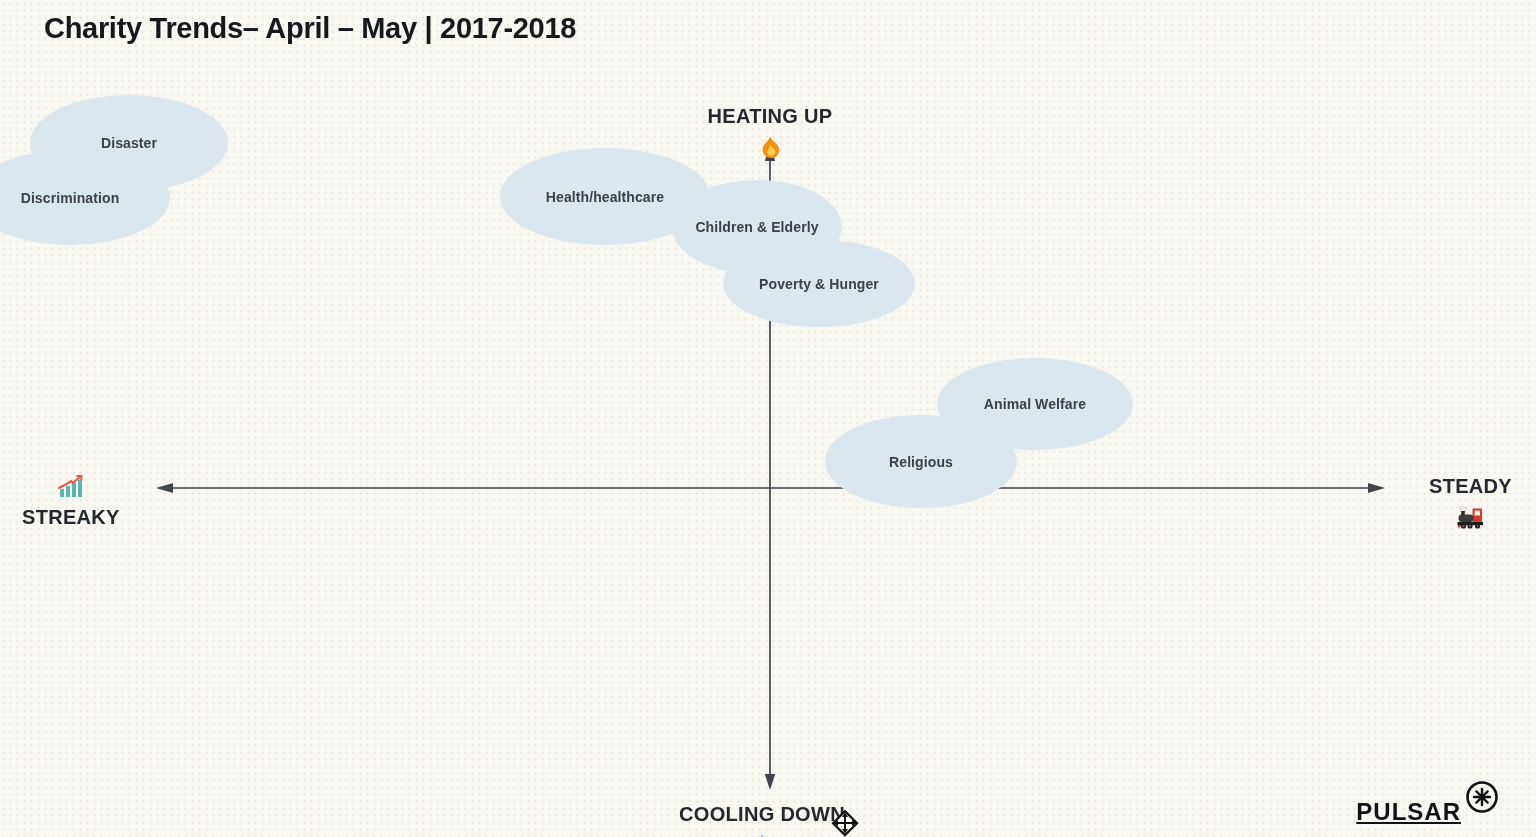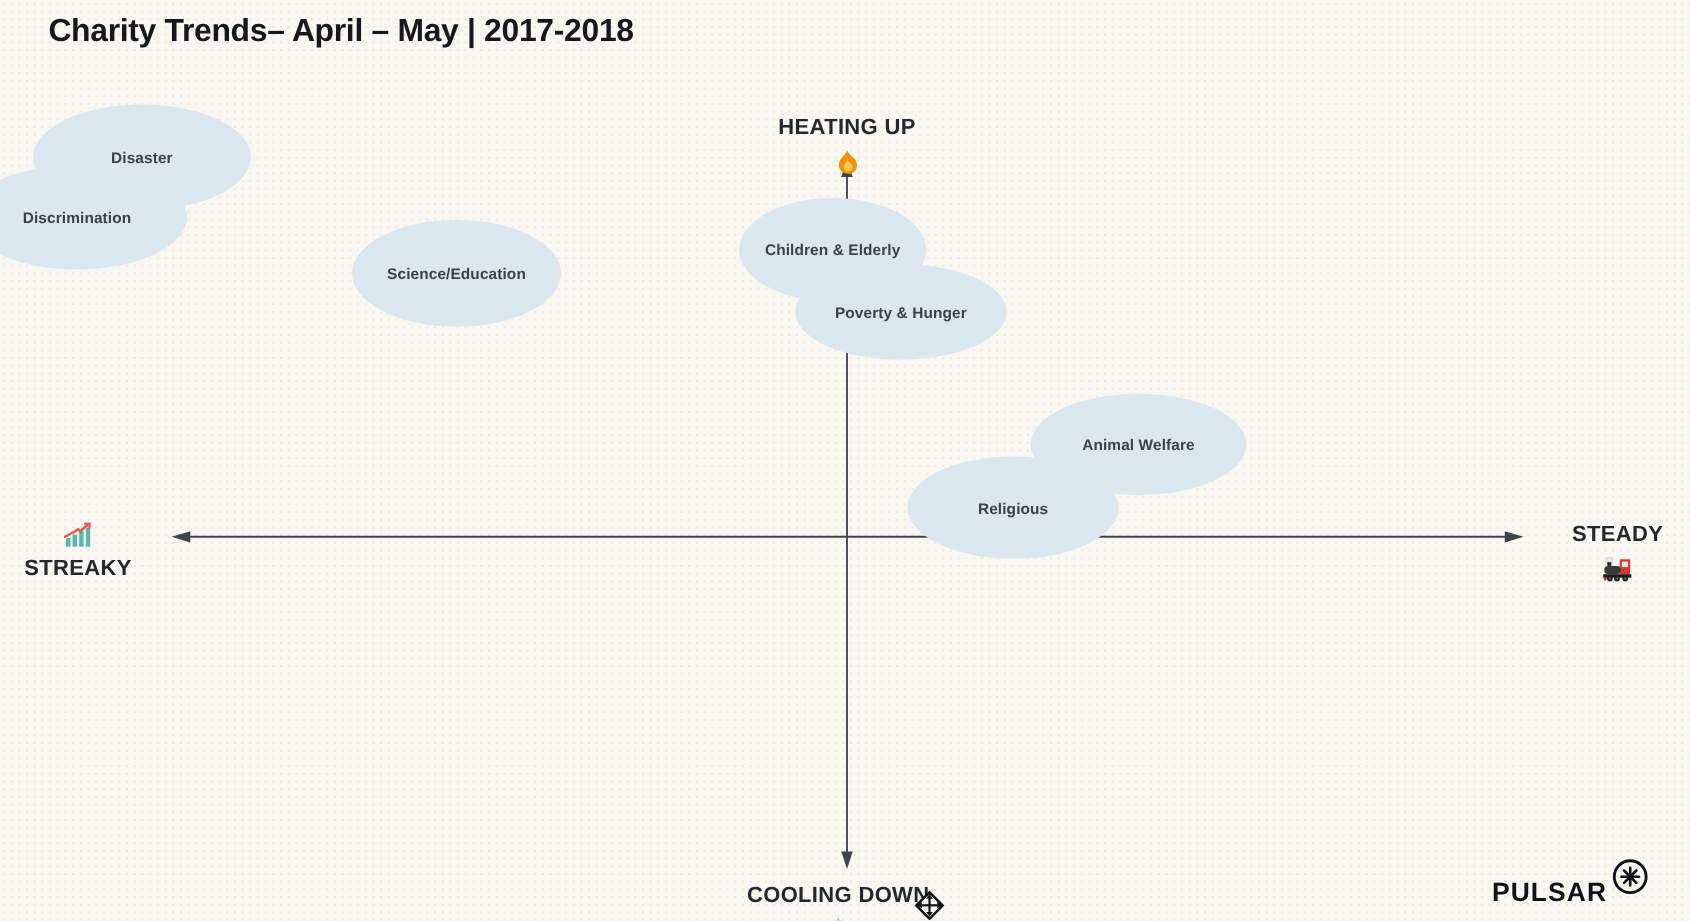--- a/index.html
+++ b/index.html
@@ -51,21 +51,21 @@
   .axis-bottom{left:762px;top:803px;transform:translateX(-50%);}
   .axis-left{left:22px;top:475px;}
   .axis-right{right:24px;top:475px;}
 
   .brand{
     position:absolute;right:36px;bottom:10px;z-index:3;
     display:flex;align-items:flex-end;gap:3px;
   }
   .brand-text{
     font-size:24px;font-weight:800;letter-spacing:1px;color:#0f1216;
-    line-height:1;padding-bottom:3px;
+    line-height:1;padding-bottom:3px;text-decoration:underline;
   }
   .brand-mark{margin-bottom:12px;}
 
   .cursor{position:absolute;left:831px;top:810px;z-index:5;}
 </style>
 </head>
 <body>
 
 <div class="canvas">
 
@@ -80,25 +80,25 @@
     <polygon class="axis-head" points="1385,488 1368,482.9 1368,493.1"></polygon>
   </svg>
 
   <div class="bubbles-layer">
       <div class="bubble" aria-label="Disaster" style="left: 30px; top: 95px; width: 198px; height: 96px;">
       <span class="bubble-label">Disaster</span>
     </div>
       <div class="bubble" aria-label="Discrimination" style="left: -30px; top: 150px; width: 200px; height: 95px;">
       <span class="bubble-label">Discrimination</span>
     </div>
+      <div class="bubble" aria-label="Health/healthcare" style="left: 500px; top: 148px; width: 210px; height: 97px;">
+      <span class="bubble-label">Health/healthcare</span>
+    </div>
       <div class="bubble" aria-label="Children &amp; Elderly" style="left: 672px; top: 180px; width: 170px; height: 94px;">
       <span class="bubble-label">Children &amp; Elderly</span>
-    </div>
-      <div class="bubble" aria-label="Science/Education" style="left: 320px; top: 200px; width: 190px; height: 97px;">
-      <span class="bubble-label">Science/Education</span>
     </div>
       <div class="bubble" aria-label="Poverty &amp; Hunger" style="left: 723px; top: 240px; width: 192px; height: 87px; justify-content: center;">
       <span class="bubble-label">Poverty &amp; Hunger</span>
     </div>
       <div class="bubble" aria-label="Animal Welfare" style="left: 937px; top: 358px; width: 196px; height: 92px;">
       <span class="bubble-label">Animal Welfare</span>
     </div>
       <div class="bubble" aria-label="Religious" style="left: 825px; top: 415px; width: 192px; height: 93px;">
       <span class="bubble-label">Religious</span>
     </div>

